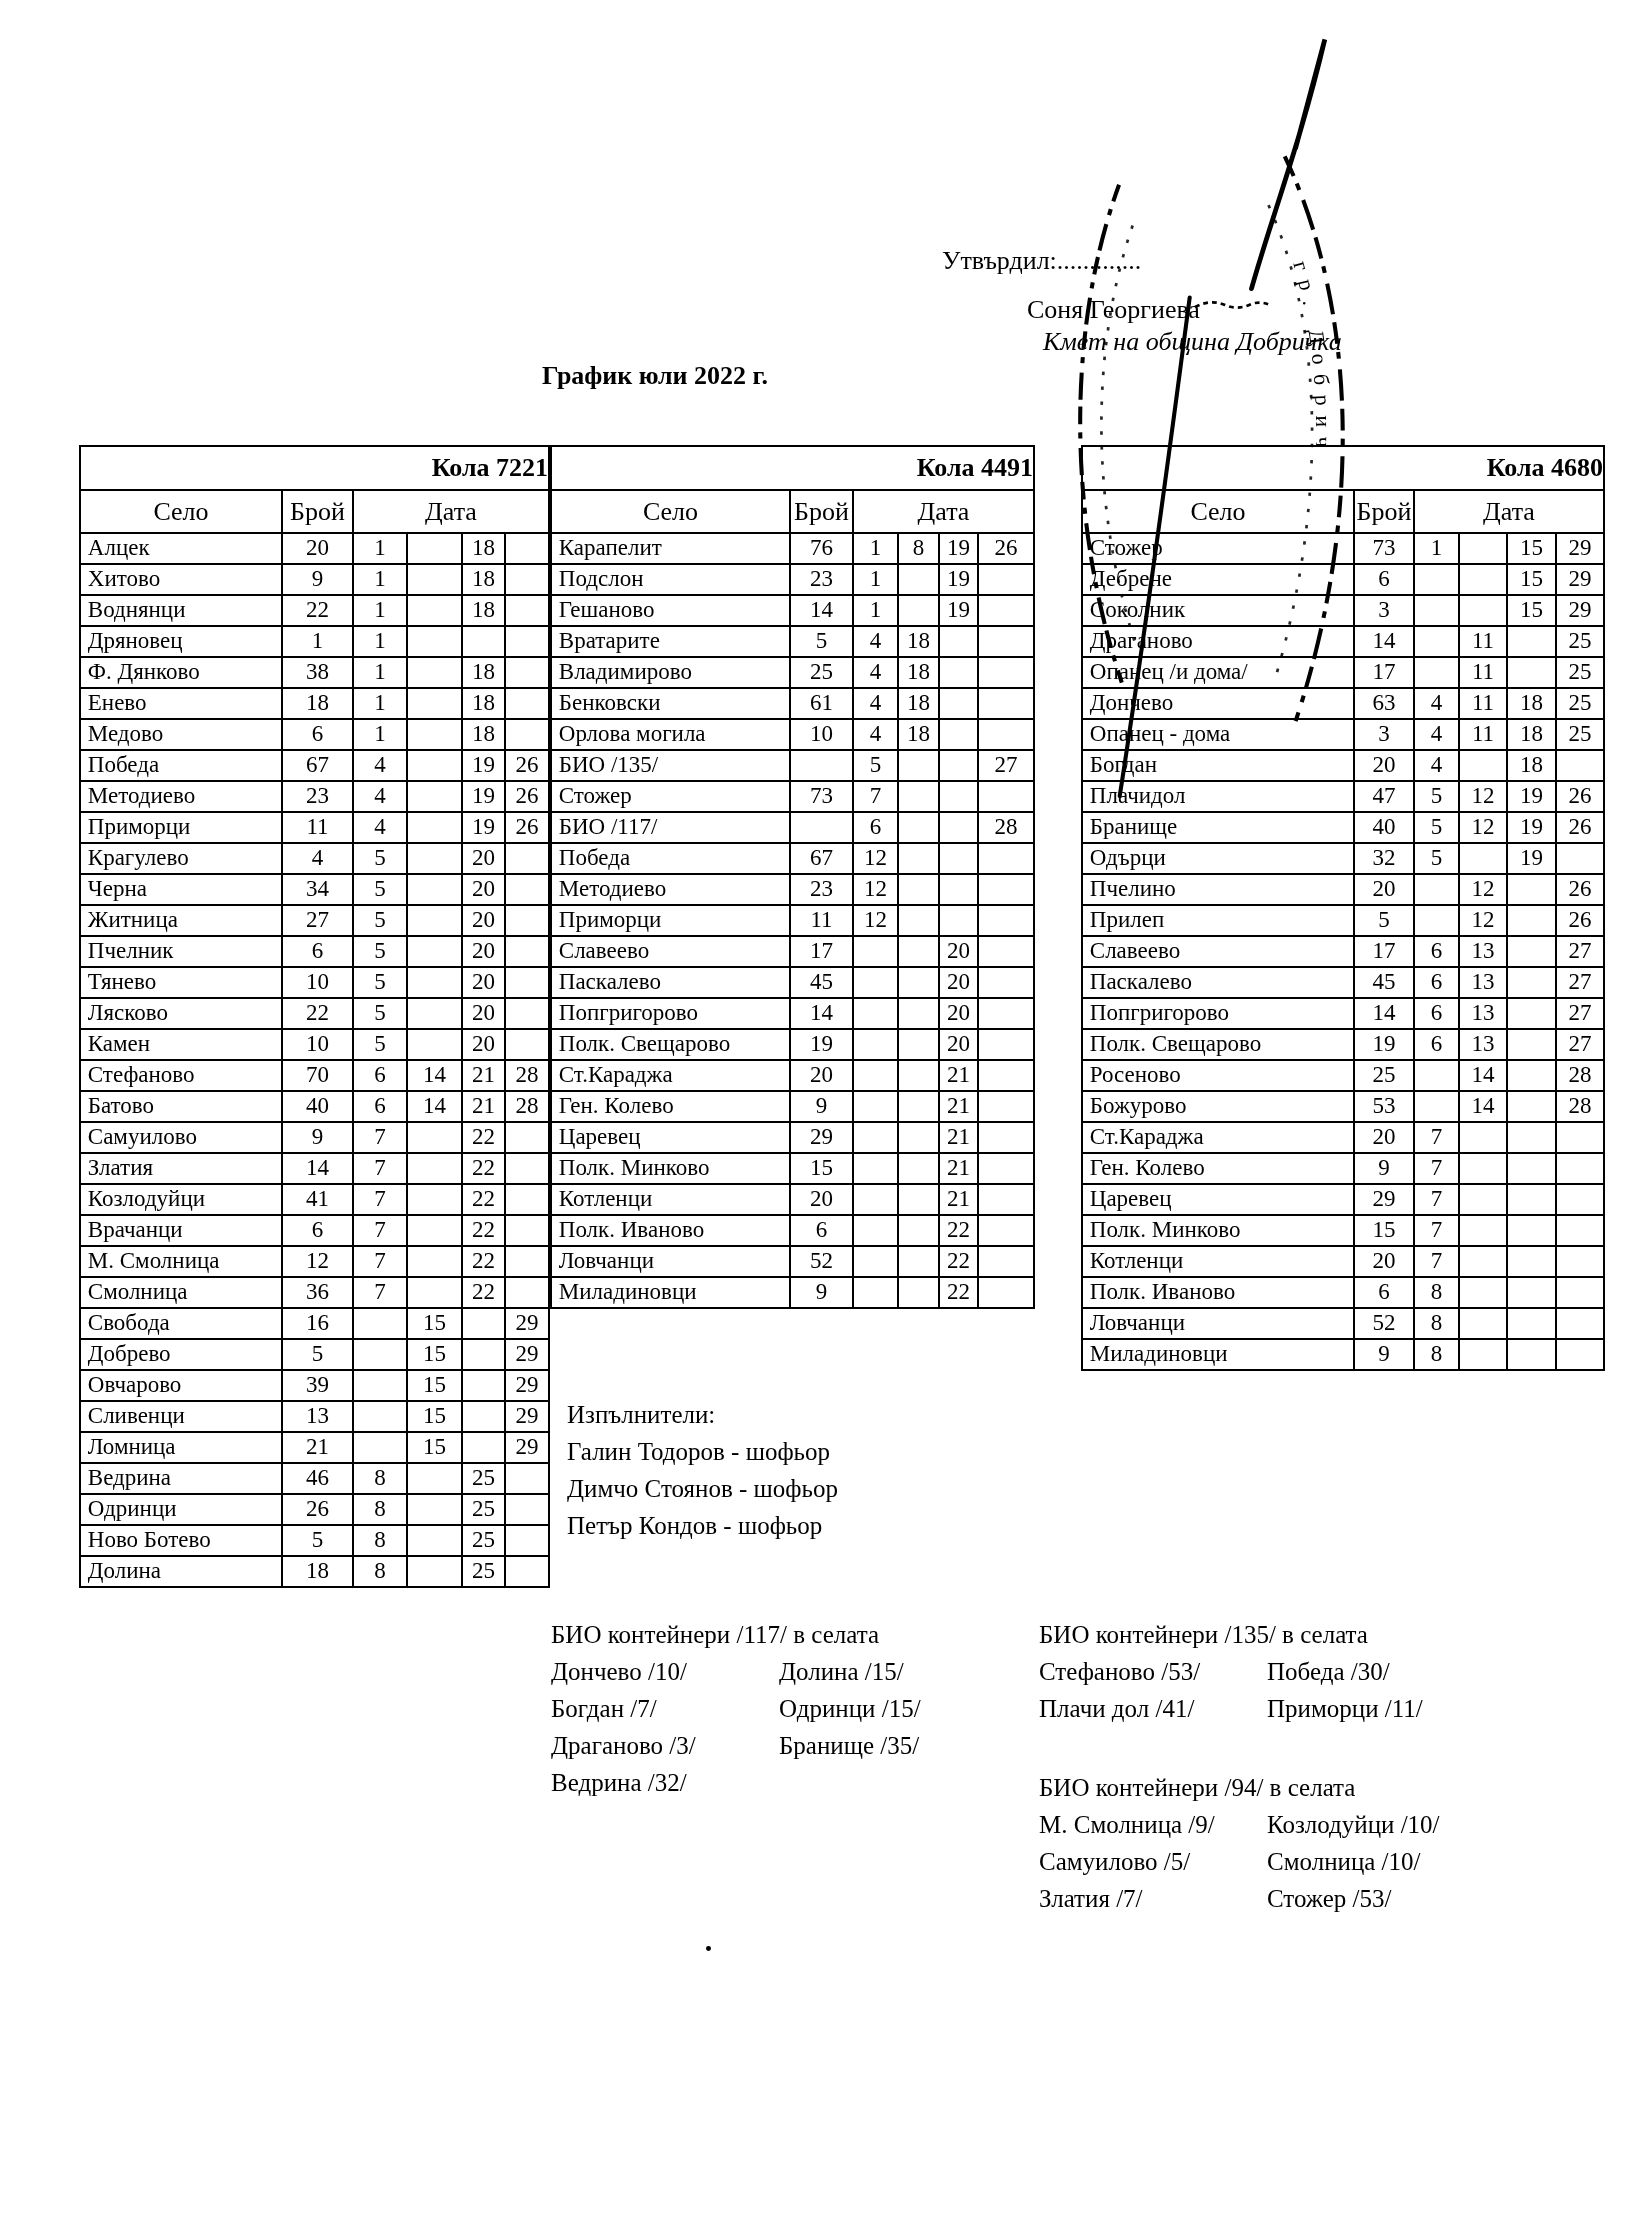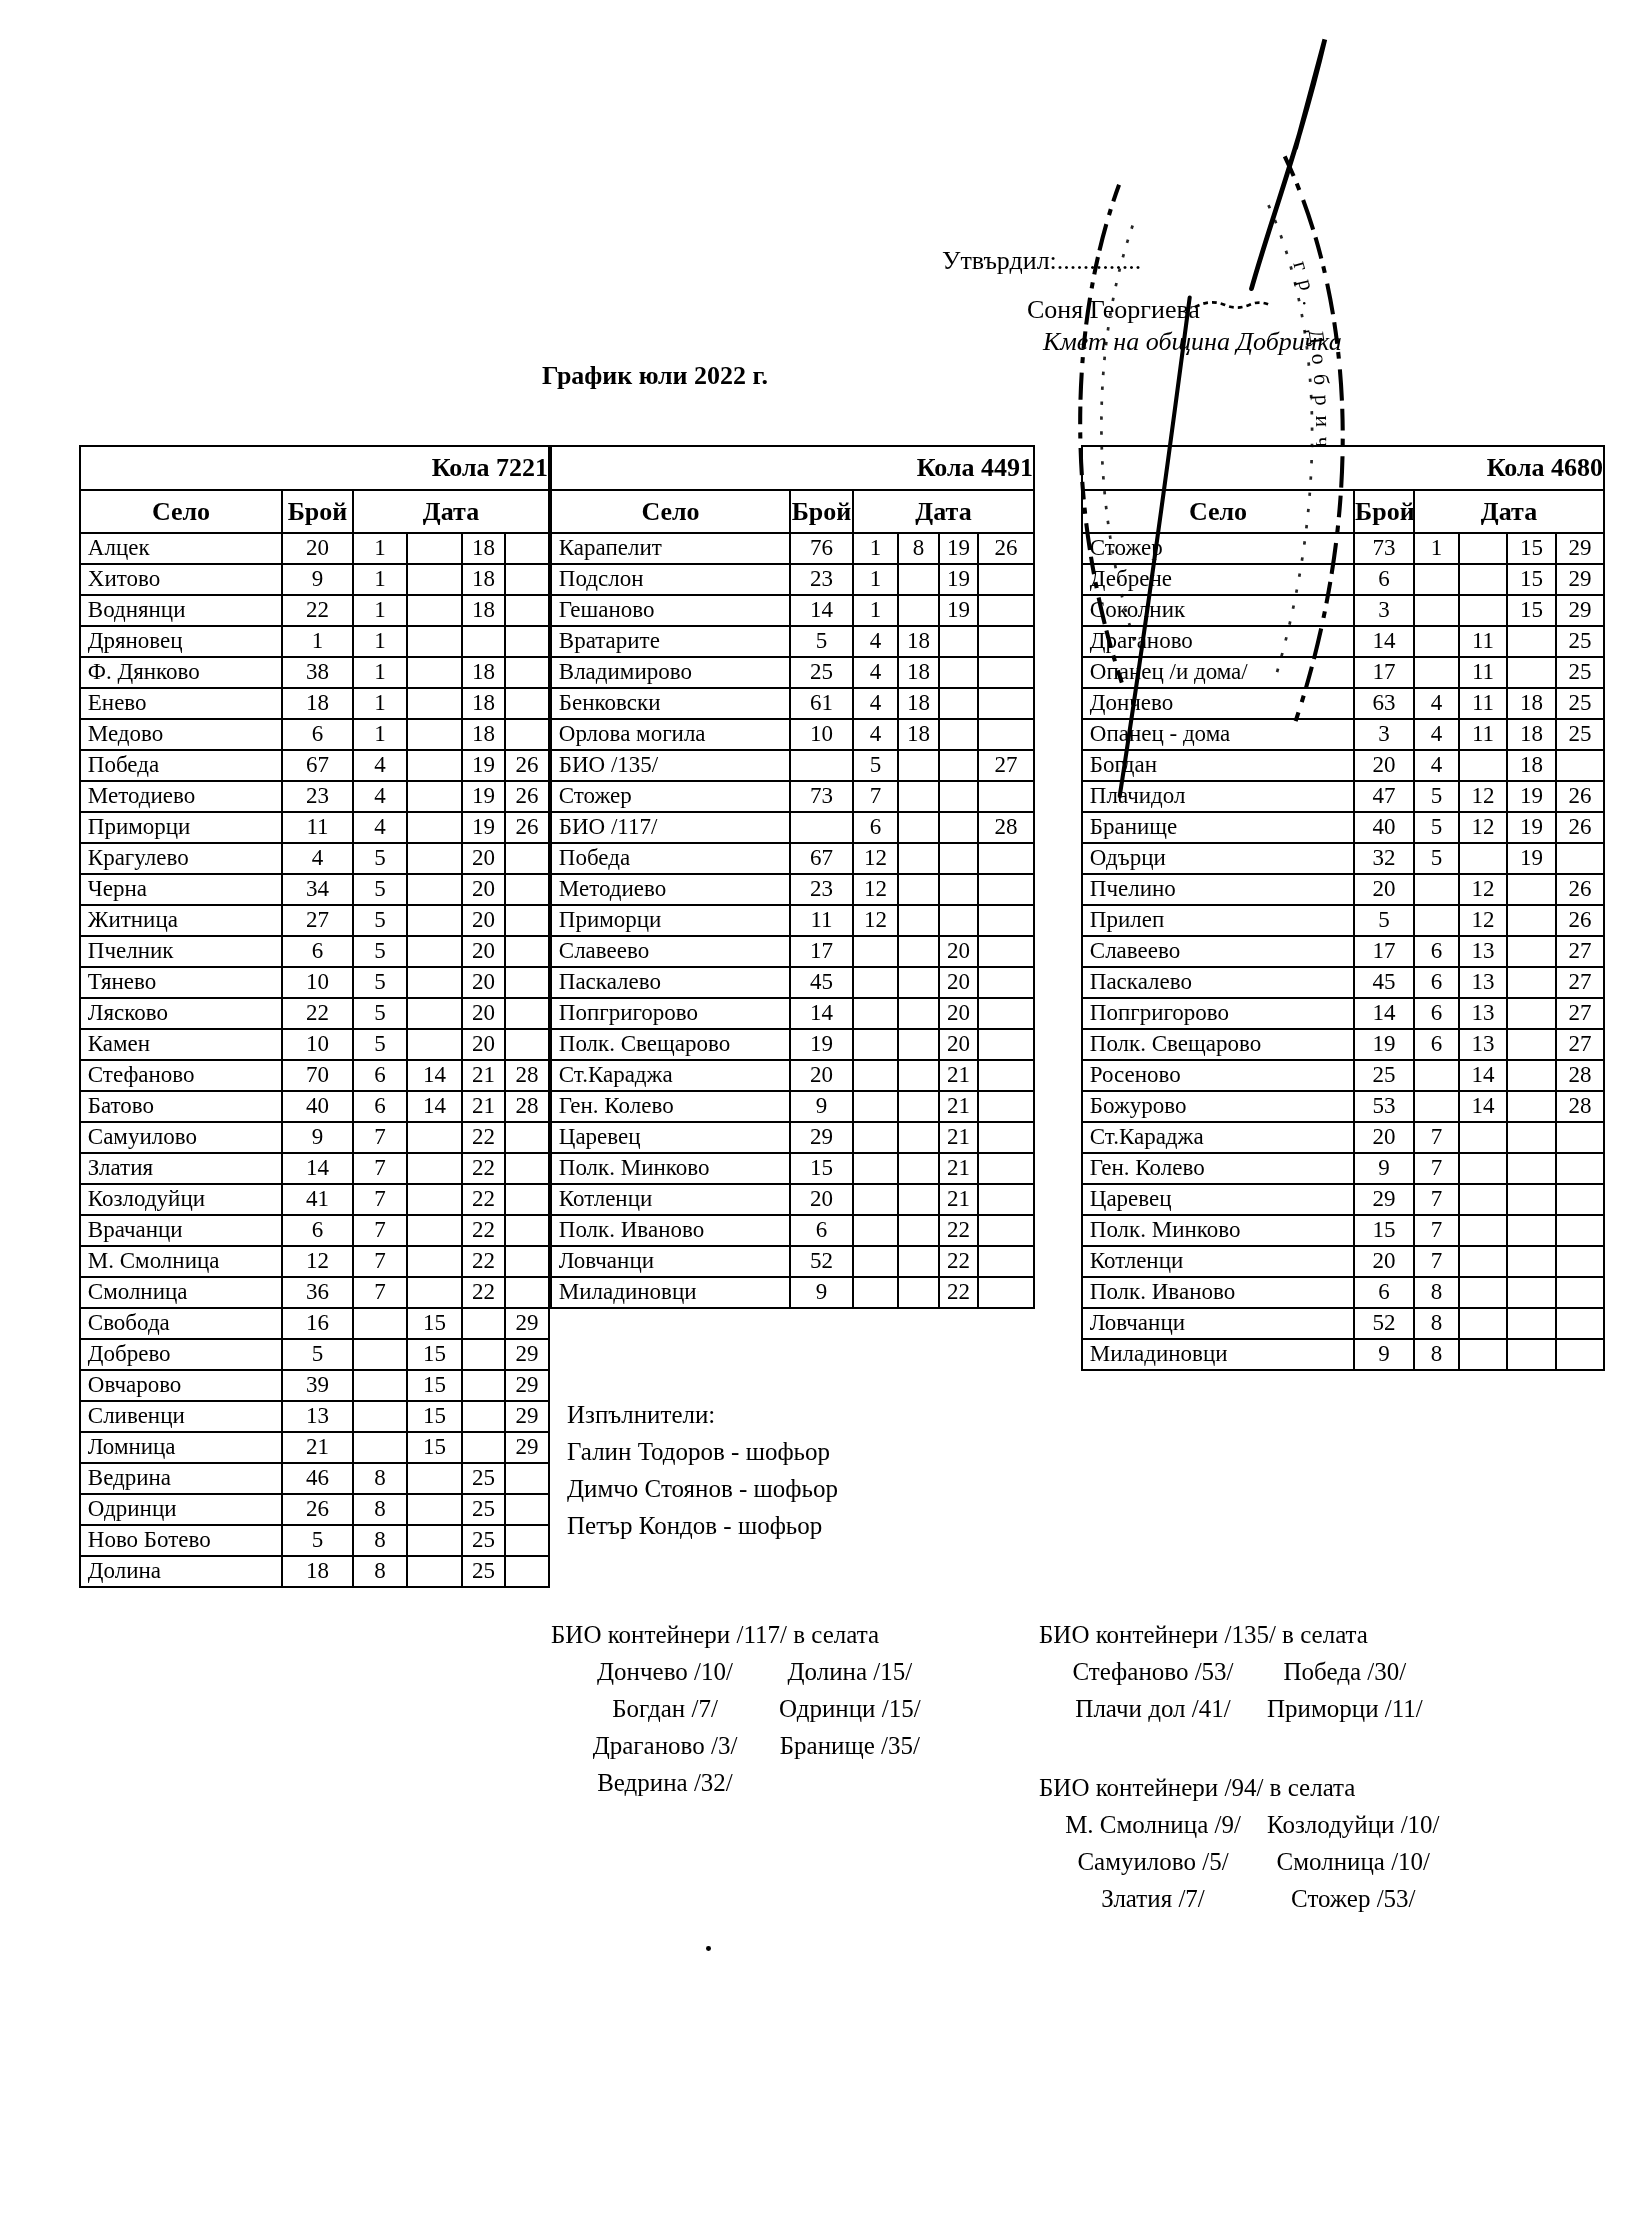--- a/index.html
+++ b/index.html
@@ -13,35 +13,35 @@
   .approve-role{left:1027px;top:327px;font-style:italic;margin-left:16px;}
 
   
   .doc-title{position:absolute;left:542px;top:361px;font-size:26px;font-weight:700;white-space:nowrap;}
 
   
   table.sched{position:absolute;border-collapse:collapse;table-layout:fixed;}
   table.sched th,table.sched td{border:2.7px solid #000;padding:0;line-height:1.05;
         overflow:hidden;white-space:nowrap;}
   table.sched tr.trow th{font-size:26px;font-weight:700;text-align:right;height:42px;}
-  table.sched tr.hrow th{font-size:26px;font-weight:700;text-align:center;height:41px;}
+  table.sched tr.hrow th{font-size:26px;font-weight:400;text-align:center;height:41px;}
   table.sched tbody tr{height:31px;}
   table.sched td{font-size:23px;font-weight:400;}
   table.sched td.name{text-align:left;padding-left:6.8px;}
   table.sched td.num{text-align:center;}
   #t1{left:79px;top:445px;width:471px;}
   #t2{left:550px;top:445px;width:482px;}
   #t3{left:1081px;top:445px;width:521px;}
 
   
   .exec{position:absolute;left:551px;top:1396px;font-size:25px;line-height:37px;white-space:nowrap;padding-left:16px;}
 
   
   .bio{position:absolute;font-size:25px;line-height:37px;white-space:nowrap;}
-  .bio .cols{display:flex;text-align:center;}
+  .bio .cols{display:flex;}
   .bio .col1{width:228px;}
   .bio117{left:551px;top:1616px;}
   .bio135{left:1039px;top:1616px;}
   .bio94{left:1039px;top:1769px;}
 
   .speck{position:absolute;left:706px;top:1946px;width:4.8px;height:4.8px;background:#000;border-radius:50%;}
 
   svg.overlay{position:absolute;left:0;top:0;pointer-events:none;}
 </style>
 </head>

